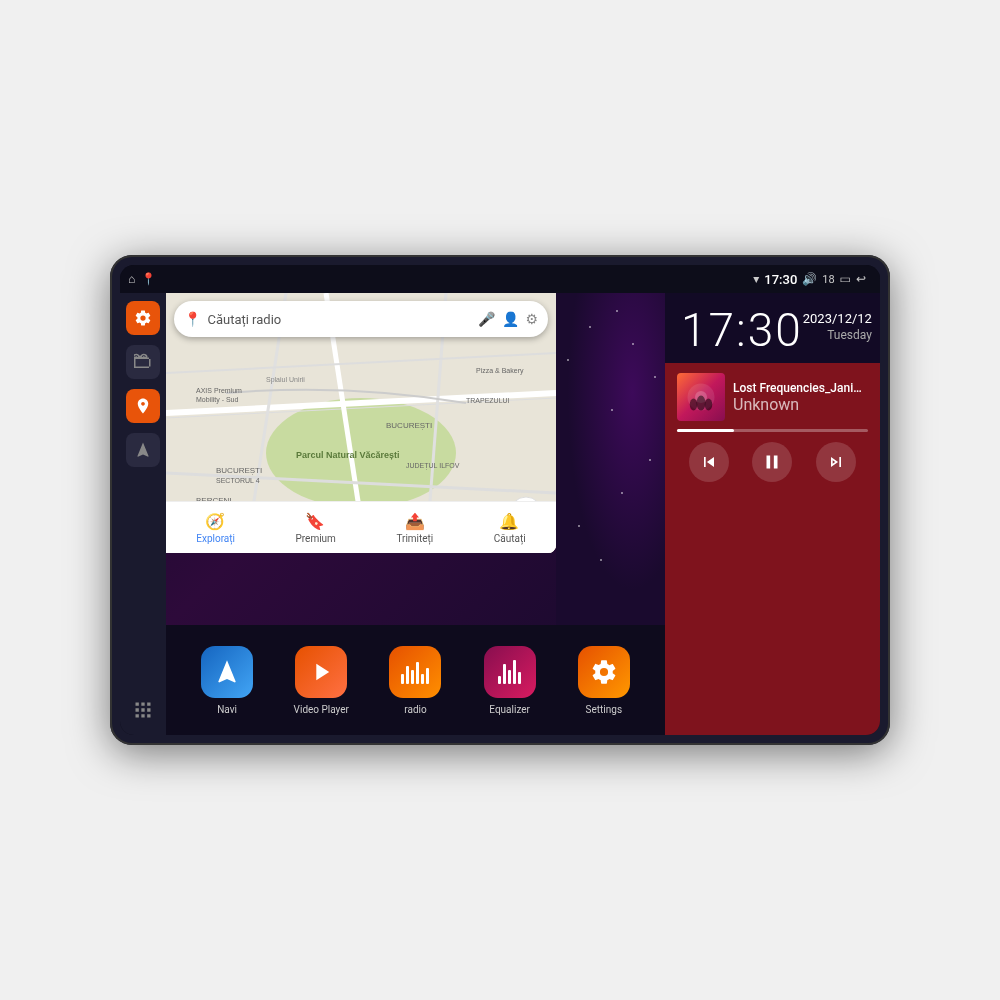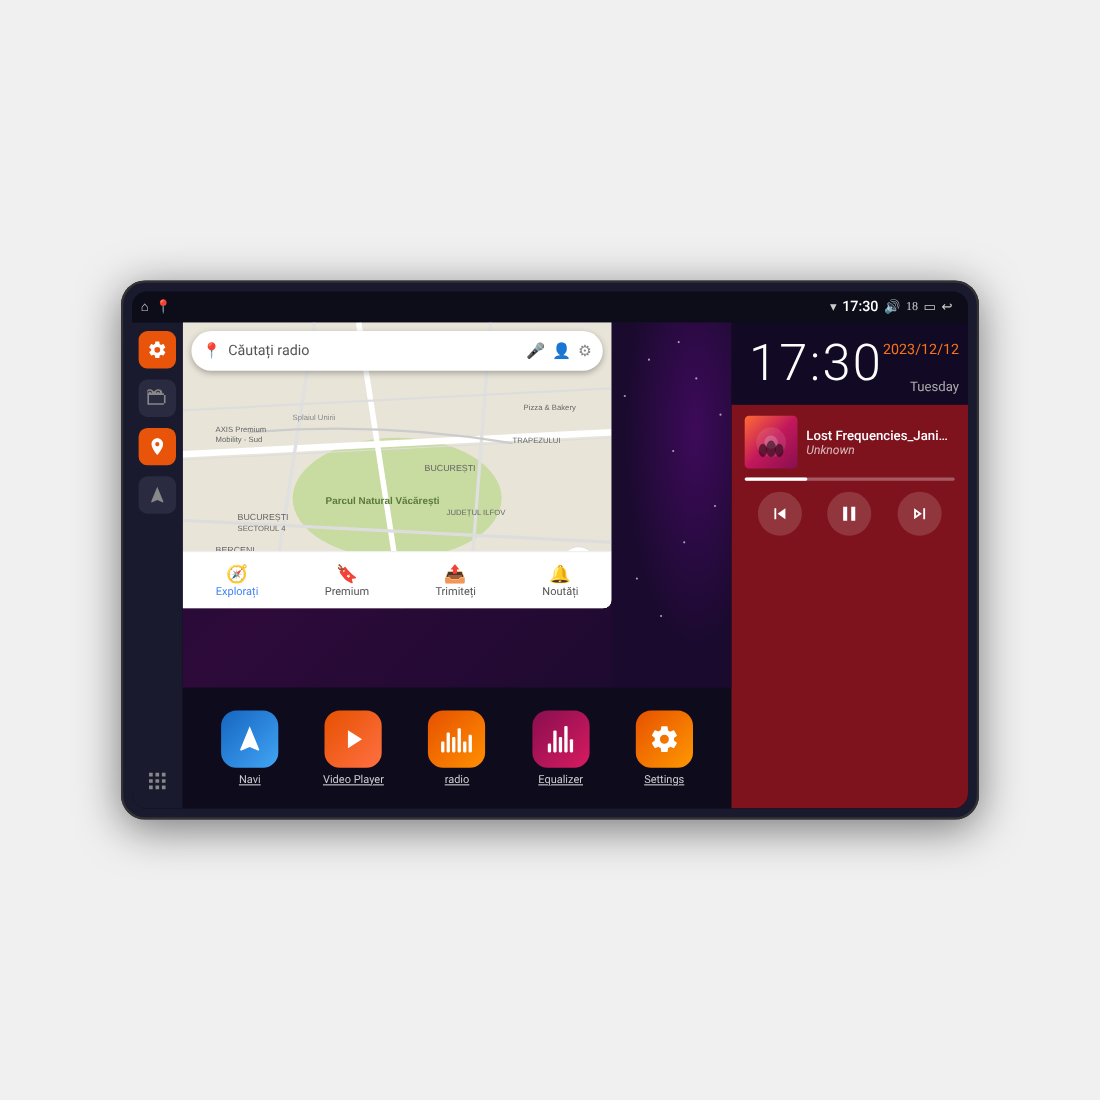--- a/index.html
+++ b/index.html
@@ -40,21 +40,21 @@
       flex-shrink: 0;
       gap: 6px;
     }
     .status-left {
       display: flex; align-items: center; gap: 6px;
       margin-right: auto;
     }
     .status-icon { color: #ccc; font-size: 12px; }
     .status-icons-right { display: flex; align-items: center; gap: 5px; }
     .status-time { color: #fff; font-size: 13px; font-weight: 500; }
-    .status-number { color: #ccc; font-size: 11px; font-family: Liberation Serif, serif; }
+    .status-number { color: #ccc; font-size: 11px; }
 
     
     .main-area {
       flex: 1;
       display: flex;
       overflow: hidden;
     }
 
     
     .sidebar {
@@ -197,21 +197,21 @@
       color: white;
       line-height: 1;
       letter-spacing: 2px;
     }
     .clock-date {
       text-align: right;
       color: #ccc;
       font-size: 12px;
       padding-top: 4px;
     }
-    .clock-date .date-line { font-size: 13px; color: #f97316; margin-bottom: 18px; }
+    .clock-date .date-line { font-size: 13px; color: #ffffff; margin-bottom: 2px; }
     .clock-date .day-line { font-size: 12px; color: #aaa; }
 
     
     .music-widget {
       background: rgba(140, 20, 30, 0.9);
       flex: 1;
       display: flex;
       flex-direction: column;
       padding: 10px 12px;
     }
@@ -229,21 +229,21 @@
       overflow: hidden;
       display: flex; align-items: center; justify-content: center;
       font-size: 20px;
     }
     .music-text { flex: 1; overflow: hidden; }
     .music-title {
       color: white; font-size: 12px;
       font-weight: 500;
       white-space: nowrap; overflow: hidden; text-overflow: ellipsis;
     }
-    .music-artist { color: rgba(255,255,255,0.7); font-size: 11px; margin-top: 0; font-style: italic; }
+    .music-artist { color: rgba(255,255,255,0.7); font-size: 16px; margin-top: 0; }
     .music-progress {
       height: 3px;
       background: rgba(255,255,255,0.3);
       border-radius: 2px;
       margin-bottom: 10px;
     }
     .music-progress-fill {
       height: 100%;
       background: white;
       border-radius: 2px;
@@ -287,21 +287,20 @@
       width: 52px; height: 52px;
       border-radius: 14px;
       display: flex; align-items: center; justify-content: center;
       font-size: 26px;
     }
     .app-icon-label {
       color: #ccc;
       font-size: 10px;
       text-align: left;
       white-space: nowrap;
-      text-decoration: underline;
     }
 
     .icon-navi { background: linear-gradient(135deg, #1565c0, #42a5f5); }
     .icon-music { background: linear-gradient(135deg, #c62828, #ef5350); }
     .icon-video { background: linear-gradient(135deg, #e65100, #ff7043); }
     .icon-radio { background: linear-gradient(135deg, #e65100, #ff8f00); }
     .icon-bt { background: linear-gradient(135deg, #1565c0, #5c6bc0); }
     .icon-eq { background: linear-gradient(135deg, #880e4f, #d81b60); }
     .icon-settings { background: linear-gradient(135deg, #e65100, #ff9800); }
     .icon-add {
@@ -429,21 +428,21 @@
                 <div class="gmap-bottom-item">
                   <span class="gmap-bottom-icon">🔖</span>
                   <span>Premium</span>
                 </div>
                 <div class="gmap-bottom-item">
                   <span class="gmap-bottom-icon">📤</span>
                   <span>Trimiteți</span>
                 </div>
                 <div class="gmap-bottom-item">
                   <span class="gmap-bottom-icon">🔔</span>
-                  <span>Noutăți</span>
+                  <span>Căutați</span>
                 </div>
               </div>
             </div>
           </div>
 
           <div class="space-bg">
             <div class="star" style="top:20%;left:10%"></div>
             <div class="star" style="top:10%;left:30%"></div>
             <div class="star" style="top:35%;left:50%"></div>
             <div class="star" style="top:15%;left:70%"></div>

